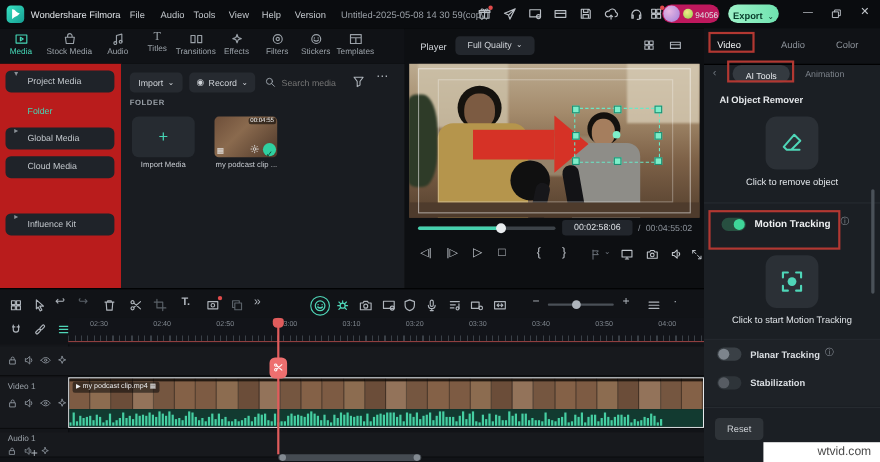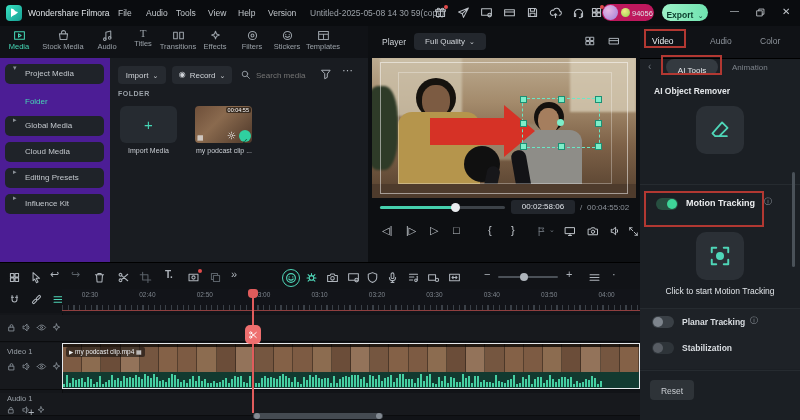--- a/index.html
+++ b/index.html
@@ -14,21 +14,21 @@
   #titlebar{position:absolute;left:0;top:0;width:800px;height:26px;background:#0a0c0f;border-bottom:1px solid #000;}
   .menu-item{position:absolute;top:8px;font-size:8.5px;color:#c3c8cd;}
   .tb-icon{position:absolute;top:6px;width:13px;height:13px;color:#b9bec4;}
   .red-dot{position:absolute;width:4px;height:4px;border-radius:50%;background:#e14b4b;}
   
   #tabstrip{position:absolute;left:0;top:26px;width:368px;height:32px;background:#101216;border-bottom:1px solid #000;}
   .atab{position:absolute;top:2px;width:46px;height:28px;text-align:center;color:#9aa1a8;font-size:7.5px;}
   .atab .ic{margin:1px auto 0;}
   .atab.active{color:#45d6b5;}
   
-  #sidebar{position:absolute;left:0;top:58px;width:110px;height:204px;background:#4c1d95;border-right:1px solid #000;}
+  #sidebar{position:absolute;left:0;top:58px;width:110px;height:204px;background:#b91c1c;border-right:1px solid #000;}
   .sb-row{position:absolute;left:5px;width:99px;height:20px;background:#1f2329;border-radius:5px;
           font-size:8px;color:#c3c8cd;line-height:20px;}
   .sb-row .caret{position:absolute;left:8px;font-size:7px;color:#8a9097;}
   .sb-row .lbl{position:absolute;left:20px;}
   
   #media{position:absolute;left:110px;top:58px;width:258px;height:204px;background:#191c21;border-right:1px solid #000;}
   .pill{background:#262a30;border-radius:4px;color:#cfd3d8;font-size:8px;display:flex;align-items:center;justify-content:center;gap:4px;}
   
   #player{position:absolute;left:368px;top:26px;width:272px;height:236px;background:#0d0f12;border-right:1px solid #000;}
   #scene{position:absolute;left:4px;top:32px;width:264px;height:140px;overflow:hidden;
@@ -358,24 +358,20 @@
     <div class="sb-row" style="top:34px;background:none;">
       <span class="lbl" style="color:#45d6b5;">Folder</span>
       </div>
     <div class="sb-row" style="top:58px;">
       <span class="caret glyph">▸</span>
       <span class="lbl">Global Media</span>
       </div>
     <div class="sb-row" style="top:84px;">
       <span class="lbl">Cloud Media</span>
       </div>
-    <div class="sb-row" style="top:110px;">
-      <span class="caret glyph">▸</span>
-      <span class="lbl">Editing Presets</span>
-      </div>
     <div class="sb-row" style="top:136px;">
       <span class="caret glyph">▸</span>
       <span class="lbl">Influence Kit</span>
       </div>
   </aside>
 
   <section id="media">
     <div class="pill abs" style="left:8px;top:8px;width:48px;height:18px;">
       <span>Import</span>
       <span class="glyph" style="font-size:7px;">⌄</span>
@@ -528,20 +524,21 @@
 
     <div class="abs" style="left:14px;top:60px;font-size:8.5px;font-weight:bold;color:#e4e7ea;">AI Object Remover</div>
 
     <div class="tile" style="left:56px;top:80px;">
       <span class="ic abs" style="left:13px;top:13px;color:#4fd6b8;">
           <svg width="22" height="22">
             <use href="#i-eraser"></use>
           </svg>
         </span>
       </div>
+    <div class="hint" style="top:134px;">Click to remove object</div>
 
     <div class="rp-div" style="top:158px;"></div>
 
     <div class="toggle on" style="left:16px;top:172px;">
         <span class="knob"></span>
       </div>
     <span class="abs" style="left:46px;top:172px;font-size:9px;font-weight:bold;color:#eceef0;">Motion Tracking</span>
     <span class="glyph abs" style="left:124px;top:172px;font-size:8px;color:#8d939b;">ⓘ</span>
 
     <div class="tile" style="left:56px;top:206px;">
@@ -1006,14 +1003,17 @@
     <div class="abs" style="left:253px;top:150px;width:130px;height:6px;border-radius:3px;background:#454b52;">
       <span style="position:absolute;left:1px;top:0;width:6px;height:6px;border-radius:50%;background:#838a92;"></span>
       <span style="position:absolute;right:1px;top:0;width:6px;height:6px;border-radius:50%;background:#838a92;"></span>
       </div>
   </section>
 
   <div class="red-box" style="left:644px;top:29px;width:42px;height:19px;"></div>
   <div class="red-box" style="left:661px;top:55px;width:61px;height:20px;"></div>
   <div class="red-box" style="left:644px;top:191px;width:120px;height:36px;"></div>
 
+  <div class="abs" style="left:694px;top:402px;width:106px;height:18px;background:#fff;z-index:70;">
+    <span style="position:absolute;right:8px;top:3px;font-size:11px;color:#4a4a4a;">wtvid.com</span>
+    </div>
 
 </div>
 
 </body></html>

